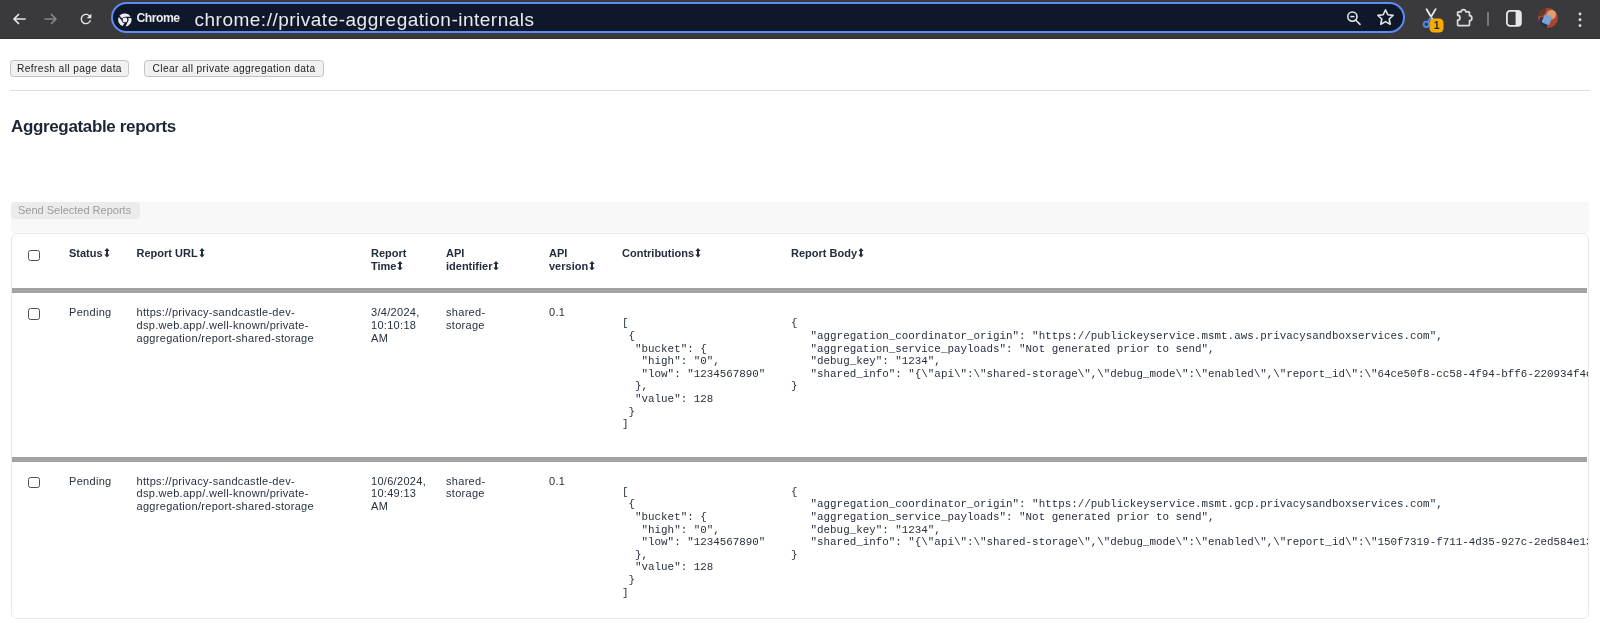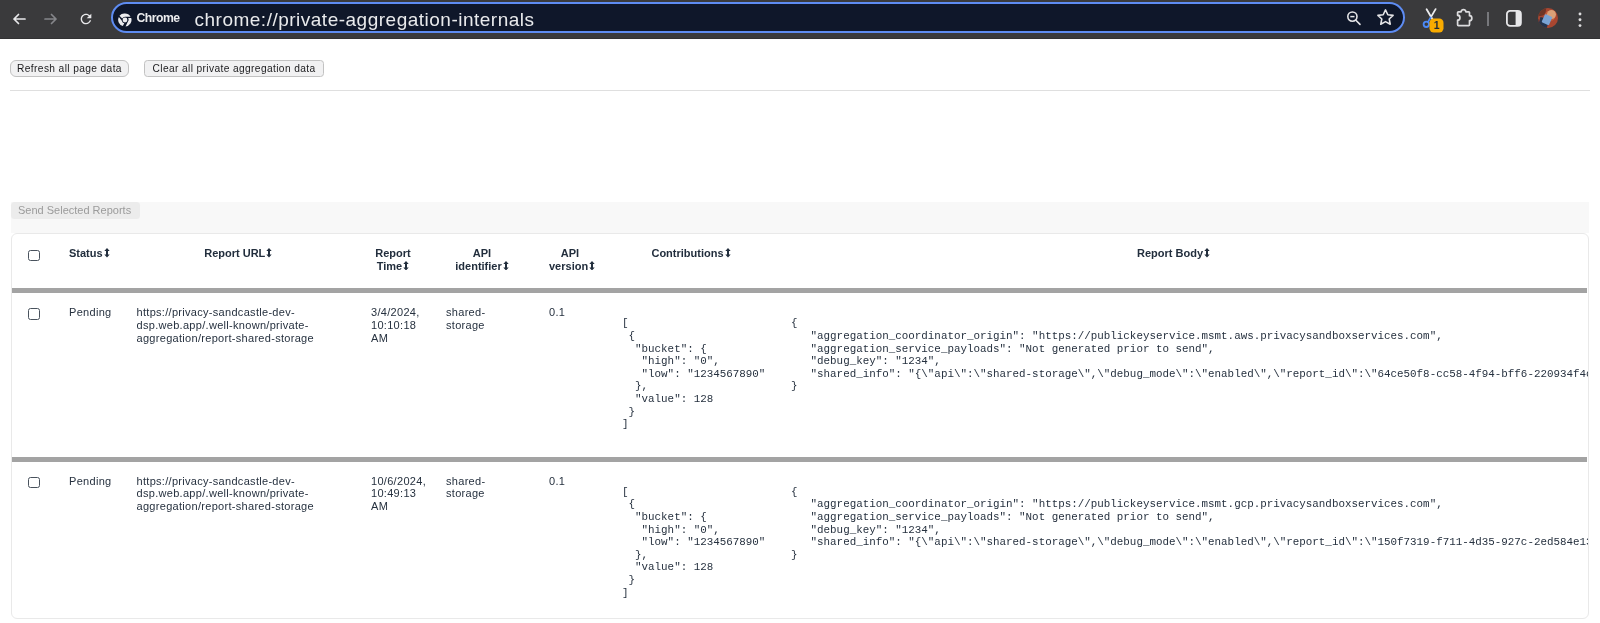--- a/index.html
+++ b/index.html
@@ -10,32 +10,32 @@
   #omnibox{position:absolute;left:111px;top:2px;width:1294px;height:31px;box-sizing:border-box;
     border:2px solid #5e8cf2;border-radius:16px;background:#0f172a;}
   #chromechip{position:absolute;left:23.5px;top:7px;color:#ececee;font-weight:bold;font-size:12.2px;letter-spacing:-0.5px;}
   #urltext{position:absolute;left:81.5px;top:5px;color:#e9eaec;font-size:19px;letter-spacing:0.5px;}
   
   #content{position:absolute;left:0;top:39px;width:1600px;}
   h1{margin:0;margin-left:11px;margin-top:27.5px;font-size:23px;line-height:25px;color:#59616b;font-weight:bold;letter-spacing:-1.7px;}
   #btnrow{margin-left:10px;margin-top:20.5px;height:17px;}
   .btn{display:inline-block;box-sizing:border-box;height:17px;border:1px solid #c2c2c2;border-radius:3.5px;
     background:#f1f1f2;font-size:10.2px;line-height:15px;color:#1b1b1d;text-align:center;vertical-align:top;letter-spacing:0.38px;}
-  #btn1{width:119px;border-radius:6px;}
+  #btn1{width:119px;}
   #btn2{width:180px;margin-left:15px;}
   hr{border:none;border-top:1px solid #dfdfdf;margin:0 10px;margin-top:13.8px;}
   h2{margin:0;margin-left:11px;margin-top:26px;font-size:17px;line-height:20px;color:#1c2735;font-weight:bold;letter-spacing:-0.35px;}
   #strip{position:absolute;left:11px;top:163px;width:1578px;height:31px;background:#f8f8f8;}
   #sendbtn{position:absolute;left:0;top:0;width:129px;height:17px;box-sizing:border-box;background:#ececec;
     border-radius:3.5px;font-size:11px;line-height:17px;color:#9b9b9b;padding-left:7px;}
   
   #tablewrap{position:absolute;left:11px;top:194px;width:1578px;height:386px;box-sizing:border-box;
     border:1px solid #e9e9e9;border-radius:6px;background:#fff;overflow:hidden;}
   table{border-collapse:collapse;table-layout:fixed;width:1575px;font-size:11px;line-height:12.7px;color:#26313f;}
-  th{vertical-align:top;text-align:center;padding:13px 31px 16px 0;font-size:11px;color:#222e3d;letter-spacing:0;}
+  th{vertical-align:top;text-align:left;padding:13px 31px 16px 0;font-size:11px;color:#222e3d;letter-spacing:0;}
   td{vertical-align:top;padding:13px 28px 15px 0;letter-spacing:0.3px;}
   tr.body{border-top:5px solid #a3a3a3;}
   pre{margin:11px 0 11px 0;font-family:"Liberation Mono",monospace;font-size:10.87px;line-height:12.6px;white-space:pre;letter-spacing:0;}
   .cb{box-sizing:border-box;width:11.5px;height:11.5px;border:1.4px solid #49525d;border-radius:2.5px;margin-left:16px;margin-top:2px;}
   .nw{white-space:nowrap;}
   .sorticon{margin-left:1px;vertical-align:-0.5px;}
 </style>
 </head>
 <body>
 <div id="toolbar">
@@ -105,20 +105,21 @@
   <svg class="tbicon" style="left:1573px;top:9.5px" width="14" height="18" viewBox="0 0 14 18">
     <circle cx="7" cy="4" r="1.45" fill="#dededf"></circle>
       <circle cx="7" cy="9.8" r="1.45" fill="#dededf"></circle>
       <circle cx="7" cy="15.6" r="1.45" fill="#dededf"></circle>
   </svg>
 </div>
 
 <div id="content">
   <div id="btnrow"><span class="btn" id="btn1">Refresh all page data</span><span class="btn" id="btn2">Clear all private aggregation data</span></div>
   <hr>
+  <h2>Aggregatable reports</h2>
   <div id="strip">
       <div id="sendbtn">Send Selected Reports</div>
     </div>
   <div id="tablewrap">
   <table>
     <colgroup>
       <col style="width:57px">
           <col style="width:67.5px">
           <col style="width:234.5px">
           <col style="width:75px">

